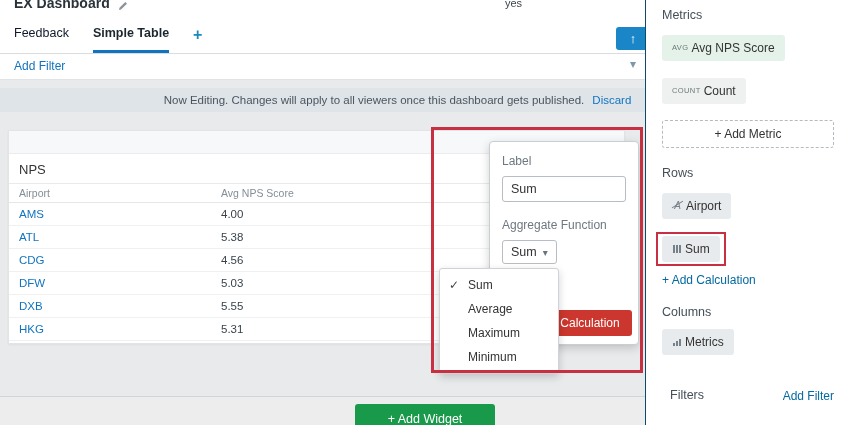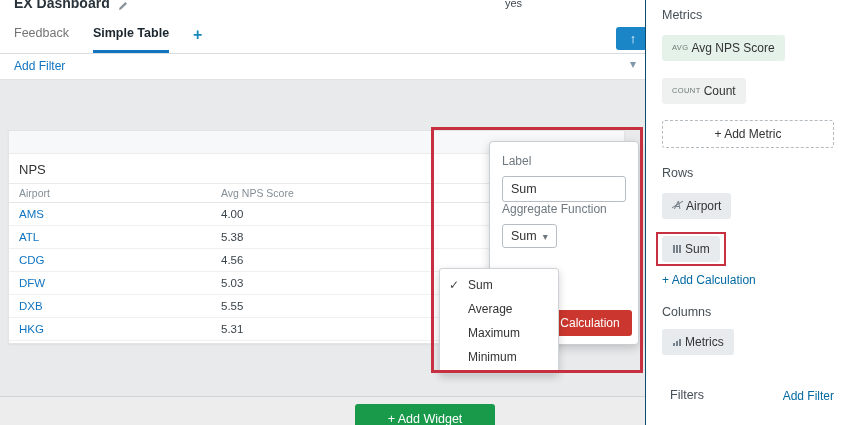--- a/index.html
+++ b/index.html
@@ -9,21 +9,21 @@
   
   .topbar{position:absolute;left:0;top:0;width:850px;height:16px;background:#fff;overflow:hidden;}
   .app-title{position:absolute;left:14px;top:-5px;font-size:14px;font-weight:bold;color:#2a333a;white-space:nowrap;}
   .pencil{position:absolute;left:118px;top:1px;}
   .frag{position:absolute;left:505px;top:-3px;font-size:11px;color:#3c464e;}
 
   
   .tabbar{position:absolute;left:0;top:16px;width:850px;height:38px;background:#fff;
           border-bottom:1px solid #d9dde0;box-sizing:border-box;display:flex;align-items:stretch;
           padding-left:14px;gap:24px;}
-  .tab{display:flex;align-items:center;font-size:12.5px;color:#737373;border-bottom:3px solid transparent;box-sizing:border-box;}
+  .tab{display:flex;align-items:center;font-size:12.5px;color:#0f172a;border-bottom:3px solid transparent;box-sizing:border-box;}
   .tab.active{color:#1b262e;font-weight:bold;border-bottom-color:#1174c0;}
   .add-tab{display:flex;align-items:center;font-size:16px;color:#1789bb;font-weight:bold;}
 
   .publish-btn{position:absolute;left:616px;top:27px;width:34px;height:23px;background:#1a86c8;
                border:none;border-radius:3px;color:#fff;font-size:13px;font-weight:bold;
                display:flex;align-items:center;justify-content:center;z-index:6;}
 
   
   .filterrow{position:absolute;left:0;top:54px;width:850px;height:26px;background:#fff;border-bottom:1px solid #e0e2e4;box-sizing:border-box;}
   .add-filter-link{position:absolute;left:14px;top:5px;font-size:12px;color:#1174c0;}
@@ -54,21 +54,21 @@
               background:#189a4a;color:#fff;font-size:12.5px;border:none;border-radius:3px;
               display:flex;align-items:center;justify-content:center;z-index:5;}
 
   
   .popover{position:absolute;left:489px;top:141px;width:150px;height:204px;background:#fff;
            border:1px solid #c9ced2;border-radius:4px;box-shadow:0 3px 10px rgba(0,0,0,.18);
            box-sizing:border-box;padding:12px;z-index:10;}
   .pop-label{font-size:12px;color:#6e7880;}
   .pop-input{margin-top:8px;width:100%;height:26px;border:1px solid #b7bdc2;border-radius:3px;
              padding:0 8px;font-size:12.5px;color:#333;box-sizing:border-box;font-family:inherit;}
-  .agg-heading{}
+  .agg-heading{margin-top:16px;}
   .agg-select{margin-top:8px;display:inline-flex;align-items:center;gap:6px;border:1px solid #b7bdc2;
               border-radius:3px;background:#fff;padding:4px 8px;font-size:12.5px;color:#333;}
   .caret{font-size:10px;color:#6b747b;}
   .remove-btn{position:absolute;left:10px;right:6px;bottom:8px;height:26px;background:#cb362e;color:#fff;
               font-size:12px;border:none;border-radius:3px;display:flex;align-items:center;justify-content:center;}
 
   
   .menu{position:absolute;left:439px;top:268px;width:118px;background:#fff;border:1px solid #cfd3d7;
         border-radius:3px;box-shadow:0 3px 9px rgba(0,0,0,.18);padding:4px 0;z-index:12;}
   .menu-item{position:relative;height:24px;line-height:24px;padding-left:28px;font-size:12px;color:#333;}
@@ -123,20 +123,24 @@
 
   <button class="publish-btn">
     <span>↑</span>
   </button>
 
   <div class="filterrow">
     <a class="add-filter-link">Add Filter</a>
     <span class="filter-caret">▾</span>
   </div>
 
+  <div class="banner">
+    <span>Now Editing. Changes will apply to all viewers once this dashboard gets published.</span>
+    <a class="discard">Discard</a>
+  </div>
 
   <div class="card">
     <div class="card-toolbar"></div>
     <div class="card-title">NPS</div>
     <table class="nps-table">
       <thead>
         <tr>
           <th class="col-airport">Airport</th>
           <th>Avg NPS Score</th>
         </tr>

